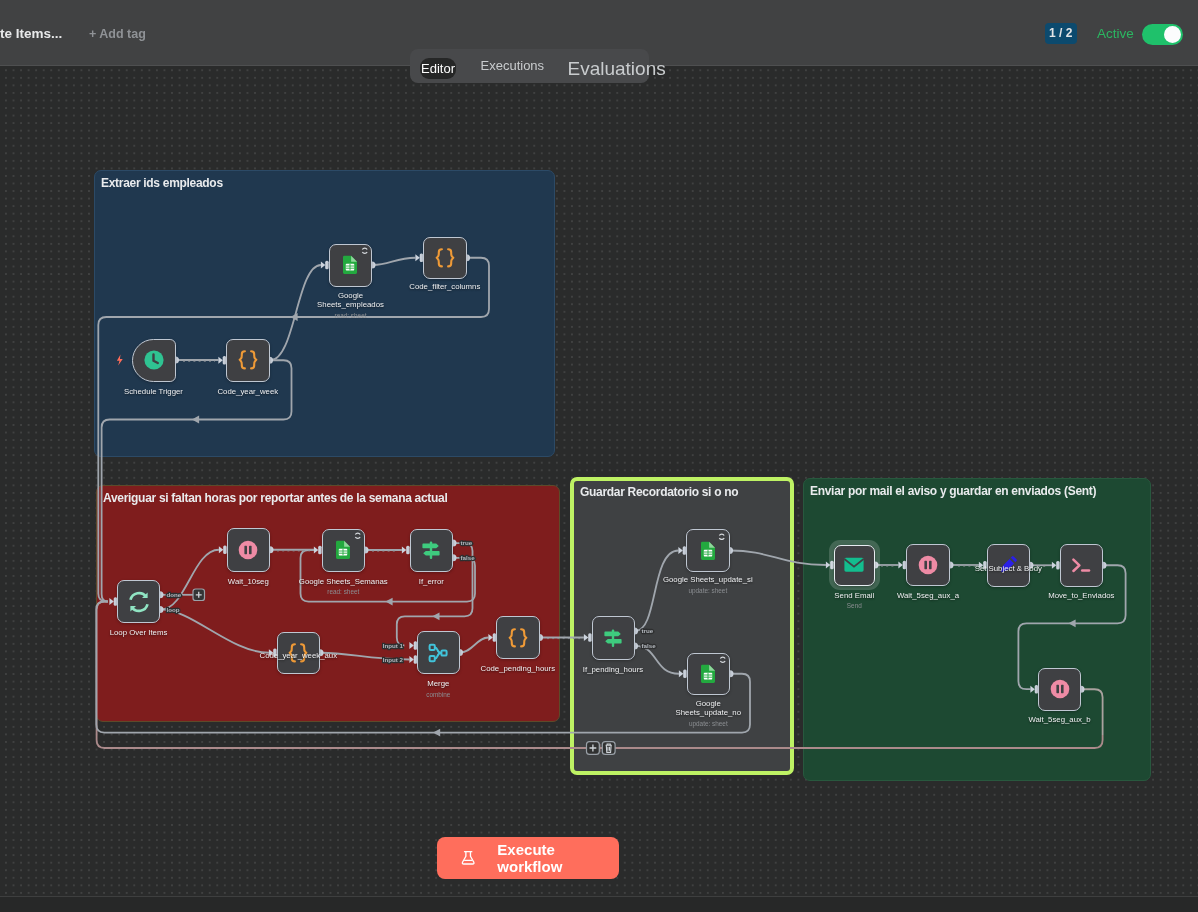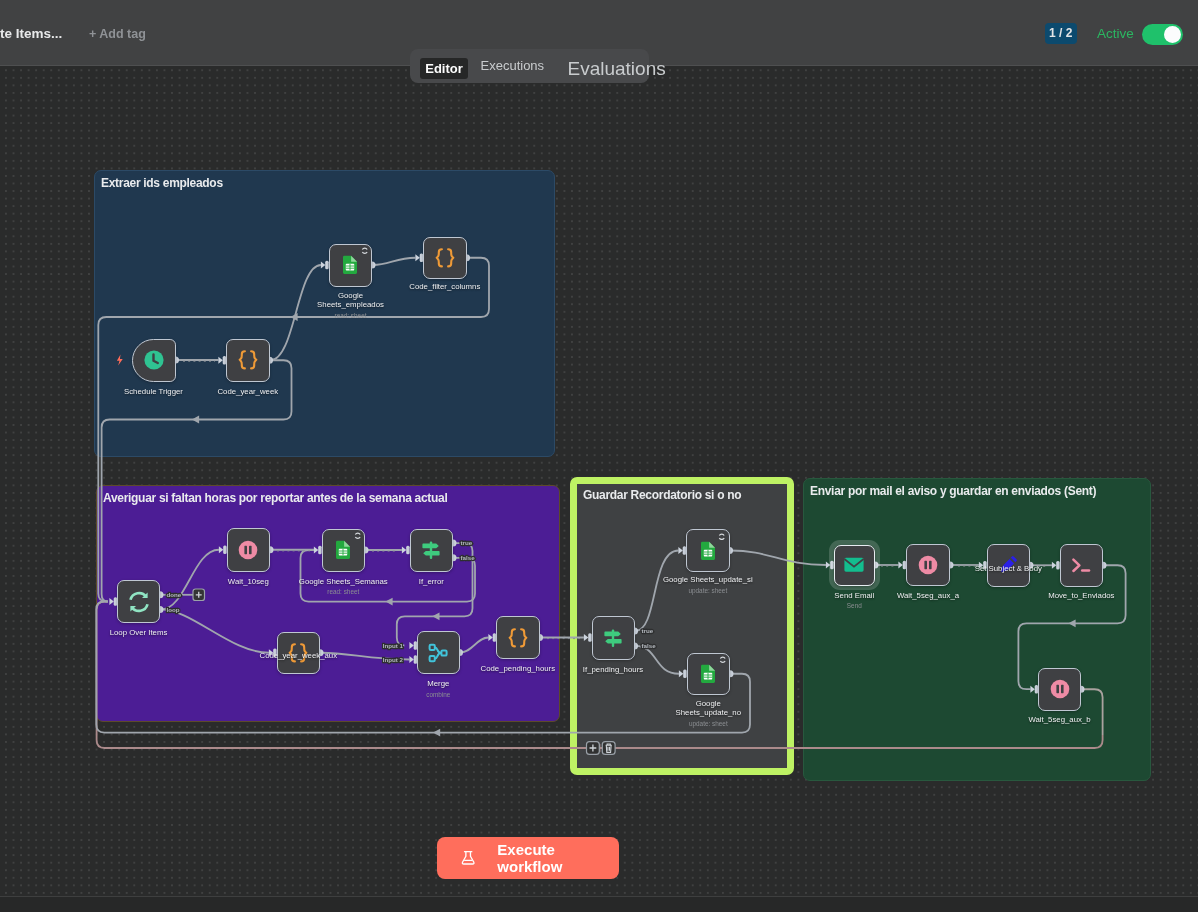--- a/index.html
+++ b/index.html
@@ -13,24 +13,24 @@
 .nlabel{position:absolute;transform:translateX(-50%);font-size:7.8px;font-weight:normal;color:#eff0f2;white-space:nowrap;text-align:center;line-height:9px;z-index:11;text-shadow:0 1px 2px rgba(0,0,0,.55)}
 .nsub{position:absolute;transform:translateX(-50%);font-size:6.4px;font-weight:normal;color:#8b8e92;white-space:nowrap;text-align:center;z-index:11}
 #wires{position:absolute;left:0;top:0;width:1198px;height:912px;z-index:6}
 .toptxt{position:absolute;white-space:nowrap}
 </style></head>
 <body>
 <div id="canvas"></div>
 <div class="sticky" style="left:94px;top:170px;width:460.5px;height:286.5px;background:#20384f;border:1px solid #2c4a66">
     <h3 style="color:#e9ebed">Extraer ids empleados</h3>
   </div>
-<div class="sticky" style="left:96px;top:485px;width:464px;height:237px;background:#4c1d95;border:1px solid #5d4a2a">
+<div class="sticky" style="left:96px;top:485px;width:464px;height:237px;background:#7f1d1d;border:1px solid #5d4a2a">
     <h3 style="color:#e9ebed">Averiguar si faltan horas por reportar antes de la semana actual</h3>
   </div>
-<div class="sticky" style="left:570px;top:476.5px;width:223.5px;height:298.5px;background:#3f4143;border:7px solid #bef264">
+<div class="sticky" style="left:570px;top:476.5px;width:223.5px;height:298.5px;background:#3f4143;border:4px solid #bef264">
     <h3 style="color:#e9ebed">Guardar Recordatorio si o no</h3>
   </div>
 <div class="sticky" style="left:803px;top:478.3px;width:347.5px;height:302.7px;background:#1d4932;border:1px solid #28583e">
     <h3 style="color:#e9ebed">Enviar por mail el aviso y guardar en enviados (Sent)</h3>
   </div>
 <svg id="wires" viewBox="0 0 1198 912">
     <path d="M1081,689.25 H1094.6 Q1102.6,689.25 1102.6,697.25 V735" fill="none" stroke="#aaa29f" stroke-width="1.8"></path>
     <path d="M1102.6,735 V740 Q1102.6,748 1094.6,748 H104.6 Q96.6,748 96.6,740 V609.5 Q96.6,601.5 104.6,601.5 H107.8" fill="none" stroke="#ab8a8b" stroke-width="1.8"></path>
     <path d="M176.5,360.0 H218.4" fill="none" stroke="#a0a6ad" stroke-width="1.8"></path>
     <path d="M270.5,360.25 C295,360.25 297,265.0 320.9,265.0" fill="none" stroke="#a0a6ad" stroke-width="1.8"></path>
@@ -373,21 +373,21 @@
 <div id="topbar">
  <div class="toptxt" style="left:0px;top:26px;font-size:13.5px;font-weight:bold;color:#e8e9ea">te Items...</div>
  <div class="toptxt" style="left:89px;top:27px;font-size:12.5px;font-weight:bold;color:#8f9296">+ Add tag</div>
  <div class="toptxt" style="left:1045px;top:22.5px;width:31.5px;height:21.5px;background:#0c4a6e;border-radius:4px;text-align:center;line-height:21.5px;font-size:12px;font-weight:bold;color:#e3e5e7">1 / 2</div>
  <div class="toptxt" style="left:1097px;top:26px;font-size:13.5px;color:#2bb661">Active</div>
  <div class="toptxt" style="left:1142px;top:24px;width:40.5px;height:20.5px;background:#1fc16b;border-radius:10.5px">
    <div style="position:absolute;right:1.8px;top:1.7px;width:17px;height:17px;background:#fbfcfd;border-radius:50%"></div>
  </div>
 </div>
 <div style="position:absolute;left:409.5px;top:49px;width:239px;height:33.5px;background:#48494b;border-radius:8px;z-index:41">
- <div style="position:absolute;left:10.5px;top:8.5px;width:48px;height:21.5px;background:#262727;border-radius:3px;text-align:center;line-height:21px;font-size:13px;font-weight:bold;color:#fdfdfd">Editor</div>
+ <div style="position:absolute;left:10.5px;top:8.5px;width:36px;height:21.5px;background:#262727;border-radius:9px;text-align:center;line-height:21px;font-size:13px;font-weight:normal;color:#fdfdfd">Editor</div>
  <div style="position:absolute;left:71px;top:9px;font-size:13px;color:#c9ccce">Executions</div>
  <div style="position:absolute;left:158px;top:9px;font-size:19px;color:#c9ccce">Evaluations</div>
 </div>
 
 <div style="position:absolute;left:437px;top:837px;width:181.5px;height:42px;background:#ff6e5c;border-radius:8px;z-index:30;display:flex;align-items:center;justify-content:flex-start;padding-left:24px;gap:22px">
 <svg width="15" height="16" viewBox="-7.5 -8 15 16" style="vertical-align:-3px">
       <g fill="none" stroke="#ffffff" stroke-width="1.4" stroke-linecap="round" stroke-linejoin="round">
         <path d="M-2.4,-6.5 V-1.8 L-5.8,4.2 Q-6.8,6.3 -4.6,6.3 H4.6 Q6.8,6.3 5.8,4.2 L2.4,-1.8 V-6.5"></path>
         <path d="M-3.8,-6.6 H3.8"></path>
         <path d="M-3.6,2.5 H3.6"></path>

